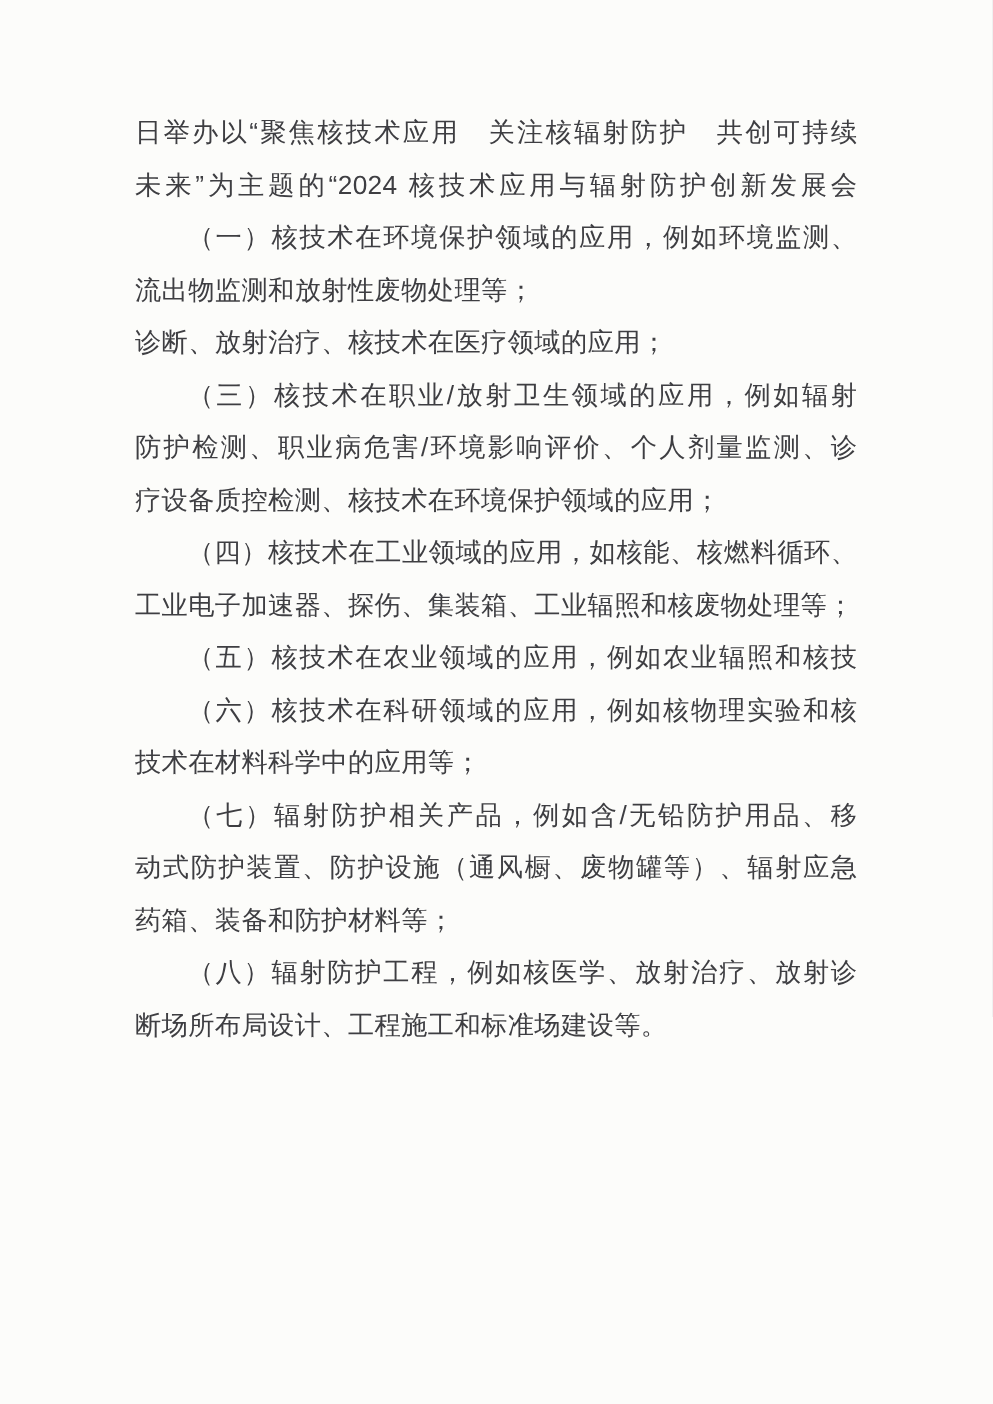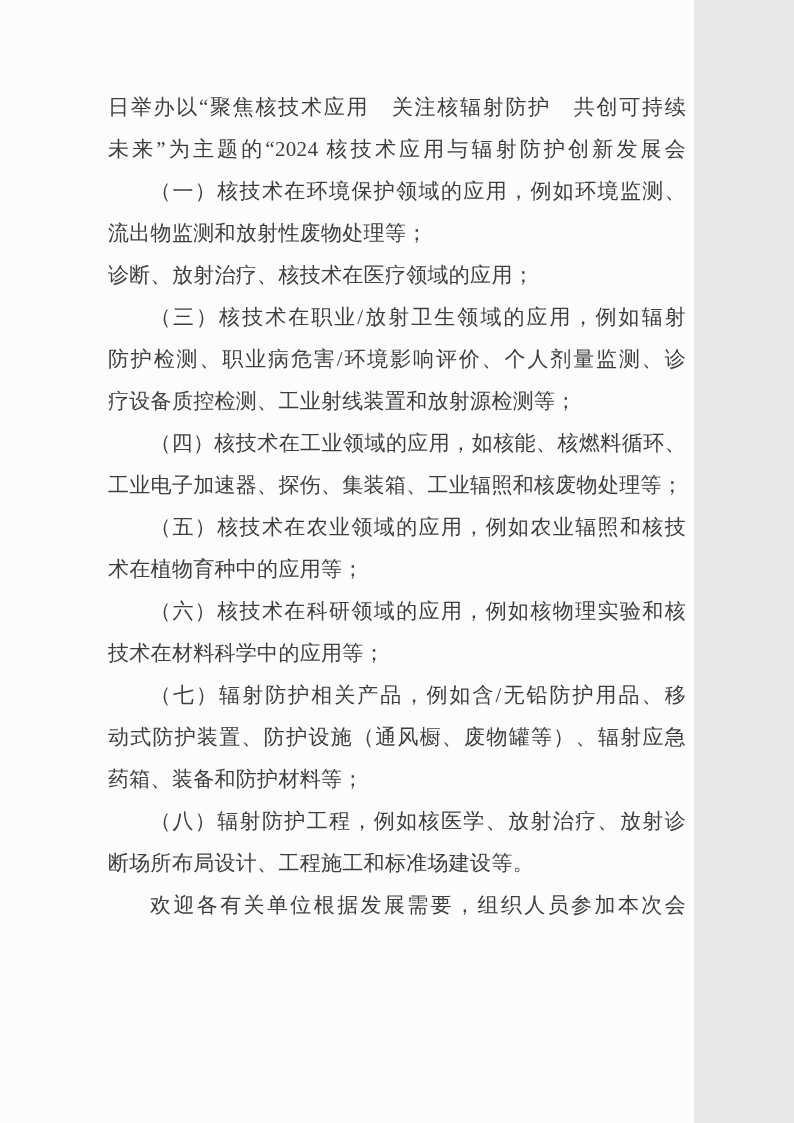--- a/index.html
+++ b/index.html
@@ -2,25 +2,25 @@
 <html><head>
 <meta charset="utf-8">
 <style>
   html, body {
     margin: 0;
     padding: 0;
     background: #e8e8e8;
   }
   .page {
     position: relative;
-    width: 694px;
+    width: 794px;
     height: 1123px;
     margin: 0;
     background: #fcfcfa;
-    font-family: Liberation Serif, serif;
+    font-family: Liberation Sans, sans-serif;
     overflow: hidden;
   }
   .text-block {
     position: absolute;
     left: 108px;
     top: 86px;
     width: 578px;
   }
   .line {
     height: 42px;
@@ -48,27 +48,25 @@
 
 <div class="page" style="background: rgb(252, 252, 250); color: rgb(62, 62, 66);">
   <div class="text-block" id="text-block">
       <div class="line full">日举办以“聚焦核技术应用　关注核辐射防护　共创可持续</div>
       <div class="line full">未来”为主题的“2024 核技术应用与辐射防护创新发展会</div>
       <div class="line full indent">（一）核技术在环境保护领域的应用，例如环境监测、</div>
       <div class="line end">流出物监测和放射性废物处理等；</div>
       <div class="line end">诊断、放射治疗、核技术在医疗领域的应用；</div>
       <div class="line full indent">（三）核技术在职业/放射卫生领域的应用，例如辐射</div>
       <div class="line full">防护检测、职业病危害/环境影响评价、个人剂量监测、诊</div>
-      <div class="line end">疗设备质控检测、工业射线装置和放射源检测等；</div>
+      <div class="line end">疗设备质控检测、核技术在环境保护领域的应用；</div>
       <div class="line full indent">（四）核技术在工业领域的应用，如核能、核燃料循环、</div>
       <div class="line end">工业电子加速器、探伤、集装箱、工业辐照和核废物处理等；</div>
       <div class="line full indent">（五）核技术在农业领域的应用，例如农业辐照和核技</div>
-      <div class="line end">术在植物育种中的应用等；</div>
       <div class="line full indent">（六）核技术在科研领域的应用，例如核物理实验和核</div>
       <div class="line end">技术在材料科学中的应用等；</div>
       <div class="line full indent">（七）辐射防护相关产品，例如含/无铅防护用品、移</div>
       <div class="line full">动式防护装置、防护设施（通风橱、废物罐等）、辐射应急</div>
       <div class="line end">药箱、装备和防护材料等；</div>
       <div class="line full indent">（八）辐射防护工程，例如核医学、放射治疗、放射诊</div>
       <div class="line end">断场所布局设计、工程施工和标准场建设等。</div>
-      <div class="line full indent">欢迎各有关单位根据发展需要，组织人员参加本次会</div>
     </div>
 </div>
 
 </body></html>

